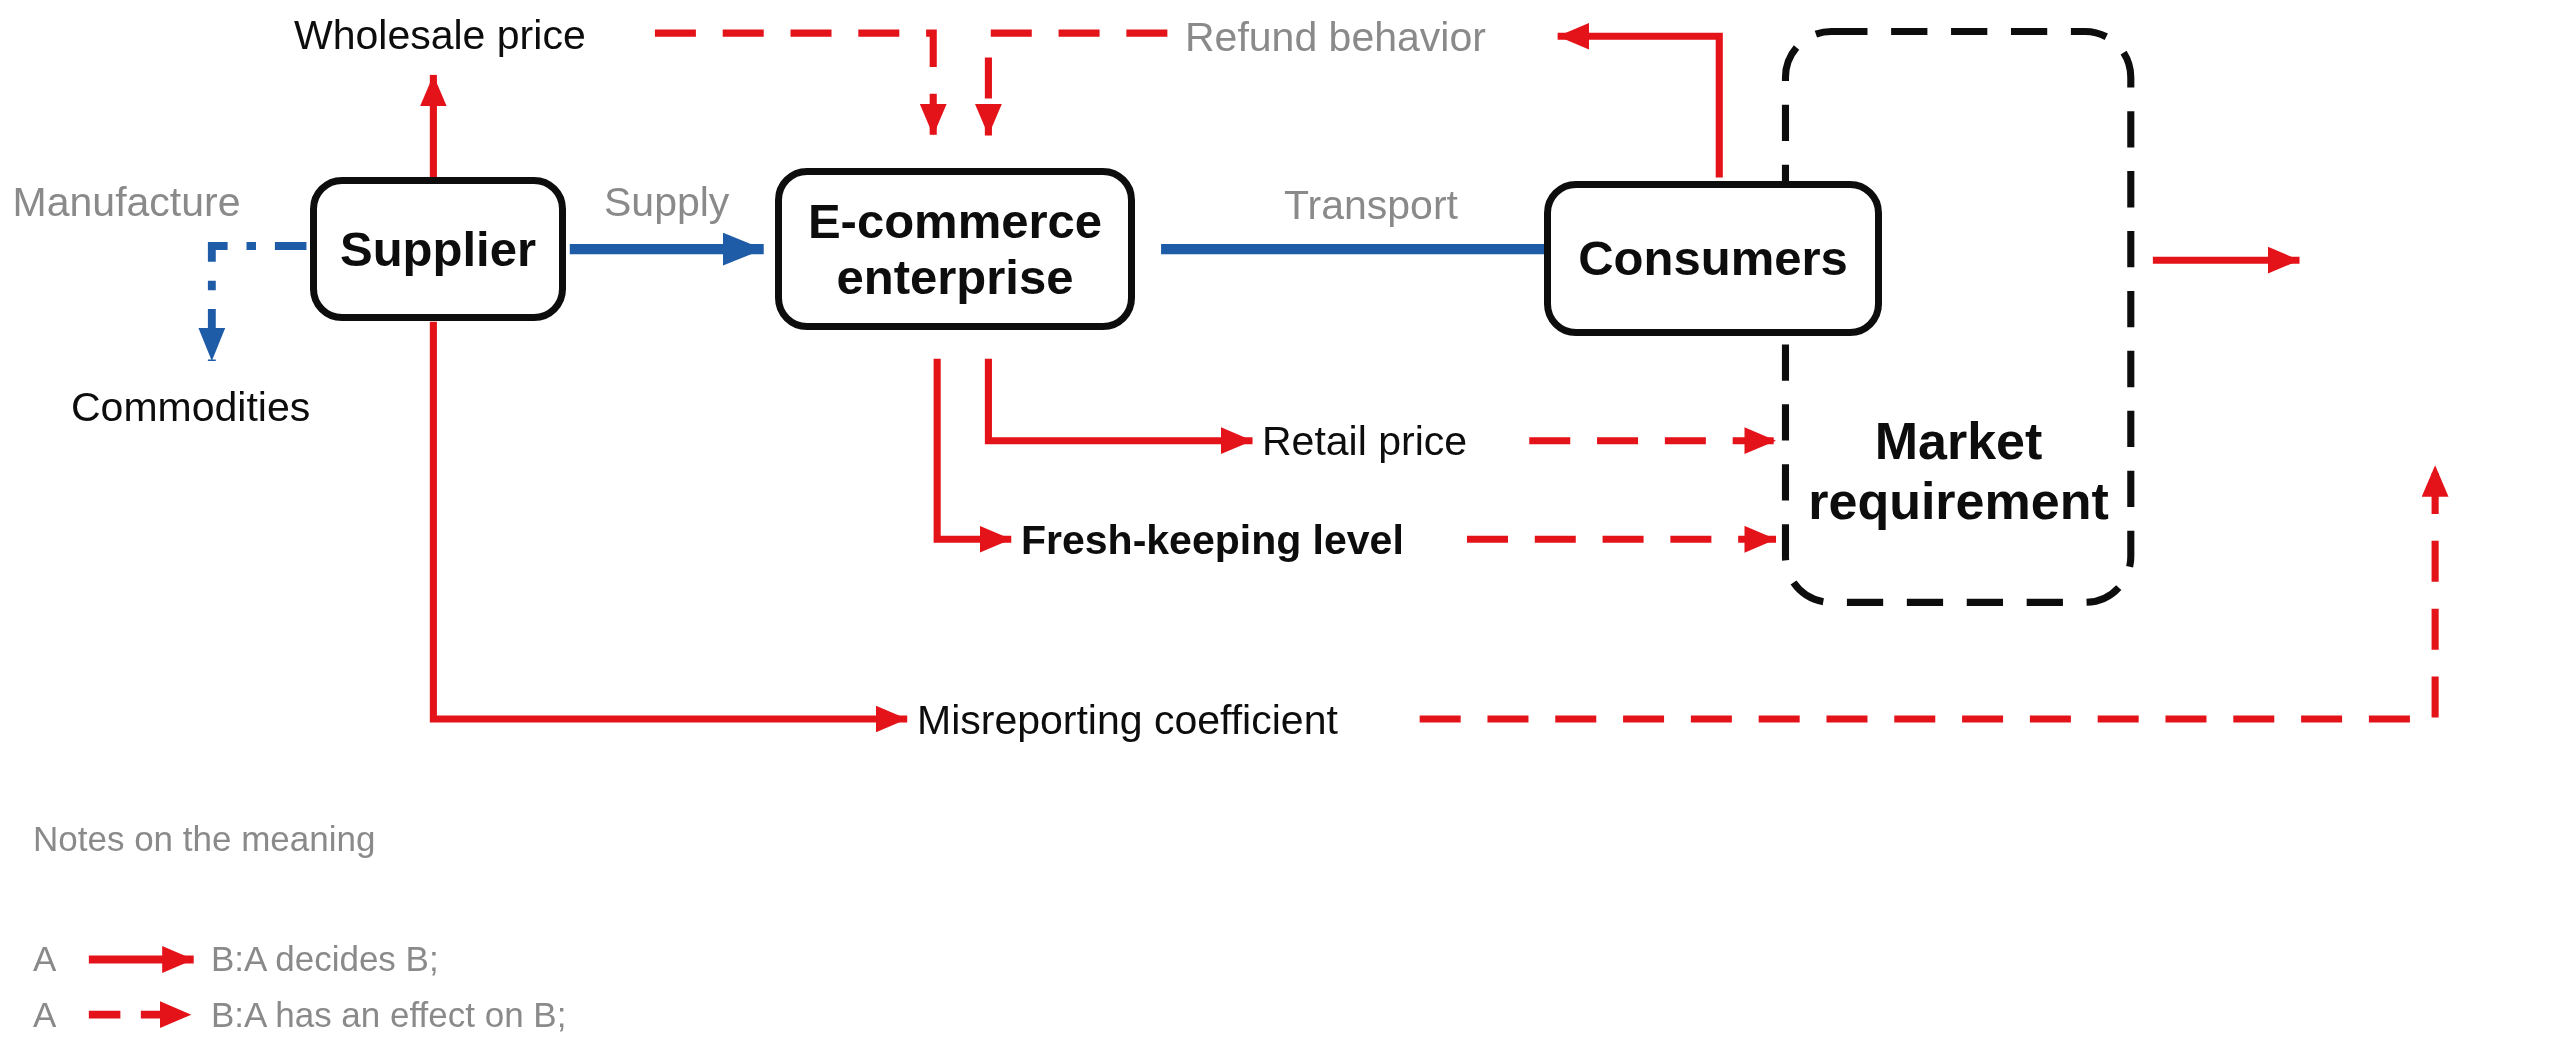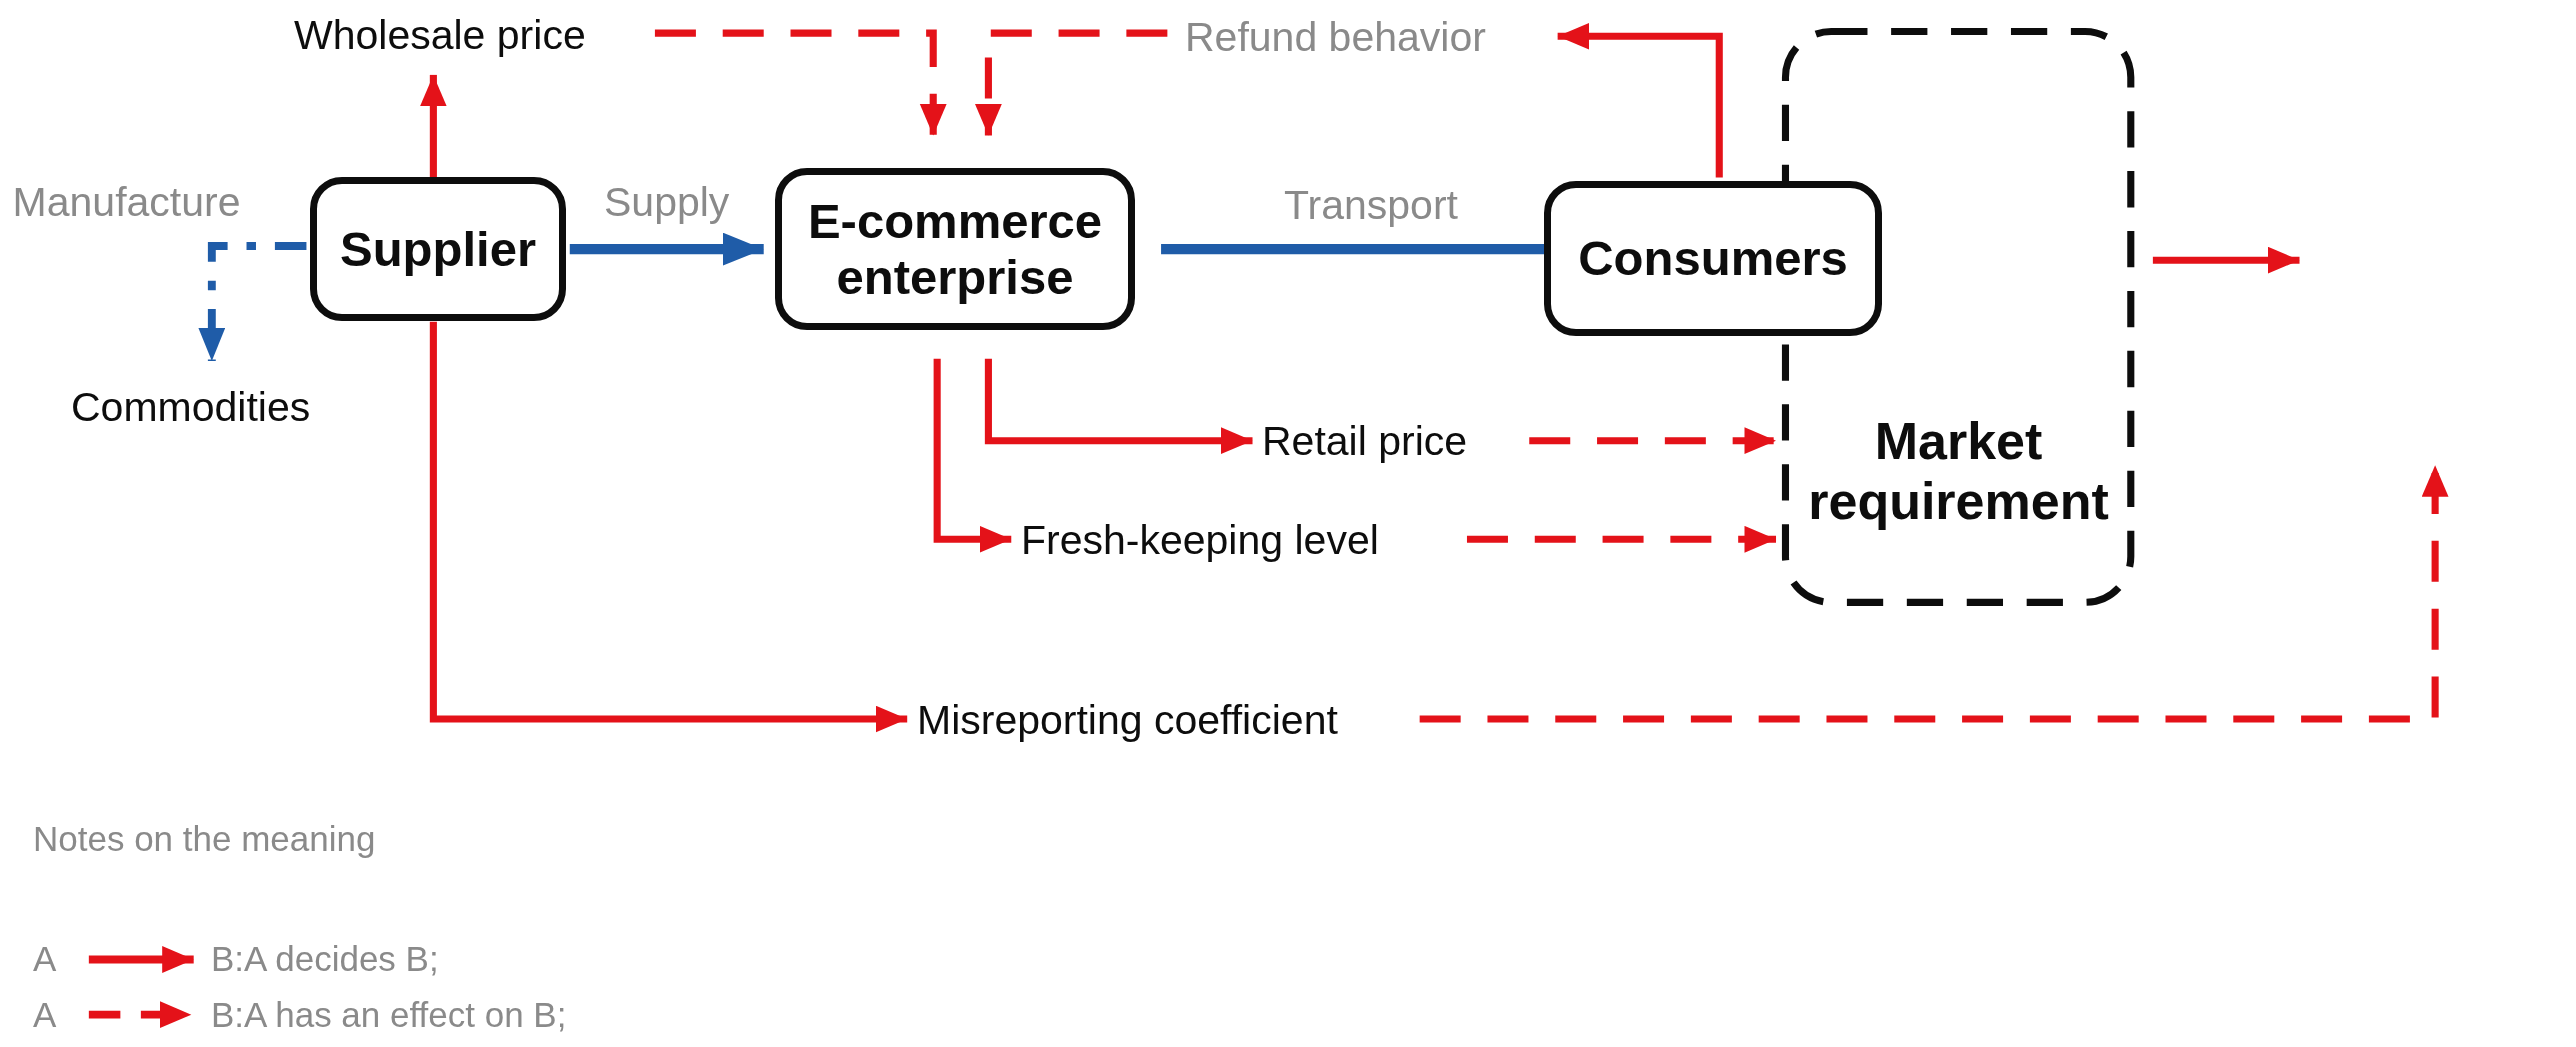--- a/index.html
+++ b/index.html
@@ -93,21 +93,21 @@
   <div class="lbl gray" style="left:12.6px;top:181px;">Manufacture</div>
 
   <div class="lbl gray" style="left:604px;top:181px;">Supply</div>
 
   <div class="lbl gray" style="left:1284px;top:184px;">Transport</div>
 
   <div class="lbl" style="left:71px;top:386px;">Commodities</div>
 
   <div class="lbl" style="left:1262px;top:420px;">Retail price</div>
 
-  <div class="lbl" style="left:1021px;top:519px;">Fresh-keeping level</div>
+  <div class="lbl" style="left:1021px;top:519px;font-weight:bold;">Fresh-keeping level</div>
 
   <div class="lbl" style="left:917px;top:699px;">Misreporting coefficient</div>
 
   <div class="note" style="left:33px;top:819px;">Notes on the meaning</div>
   <div class="note" style="left:33px;top:939px;">A</div>
   <div class="note" style="left:211px;top:939px;">B:A decides B;</div>
   <div class="note" style="left:33px;top:995px;">A</div>
   <div class="note" style="left:211px;top:995px;">B:A has an effect on B;</div>
 
 </div>

